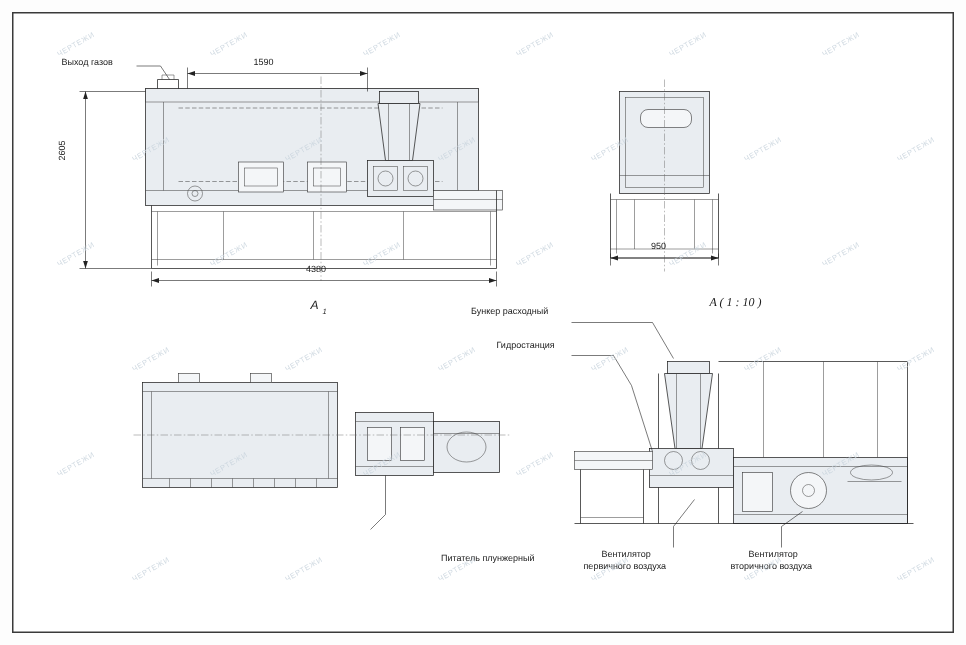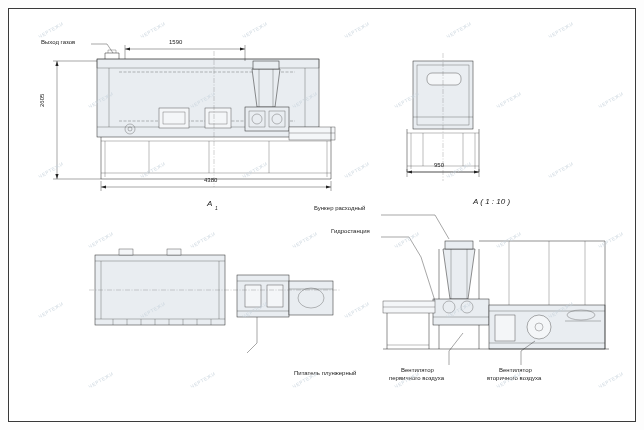--- a/index.html
+++ b/index.html
@@ -247,21 +247,21 @@
     </svg>
 
     <div class="lbl" style="left:32px; top:30px;">Выход газов</div>
     <div class="lbl" style="left:160px; top:30px;">1590</div>
     <div class="lbl" style="left:30px; top:98px; transform:rotate(-90deg); transform-origin:left top;">2605</div>
     <div class="lbl" style="left:195px; top:168px;">4380</div>
     <div class="lbl" style="left:425px; top:153px;">950</div>
 
     <div class="lbl it" style="left:198px; top:190px; font-size:8px;">A</div>
     <div class="lbl it" style="left:206px; top:196px; font-size:5px;">1</div>
-    <div class="lbl it" style="left:464px; top:188px; font-size:8px;">A ( 1 : 10 )</div>
+    <div class="lbl it" style="left:464px; top:188px; font-size:8px;font-family:Liberation Serif, serif;">A ( 1 : 10 )</div>
 
     <div class="lbl" style="left:305px; top:196px;">Бункер расходный</div>
     <div class="lbl" style="left:322px; top:219px;">Гидростанция</div>
     <div class="lbl" style="left:285px; top:361px;">Питатель плунжерный</div>
 
     <div class="lbl c" style="left:392px; top:358px;">Вентилятор</div>
     <div class="lbl c" style="left:380px; top:366px;">первичного воздуха</div>
     <div class="lbl c" style="left:490px; top:358px;">Вентилятор</div>
     <div class="lbl c" style="left:478px; top:366px;">вторичного воздуха</div>
 

